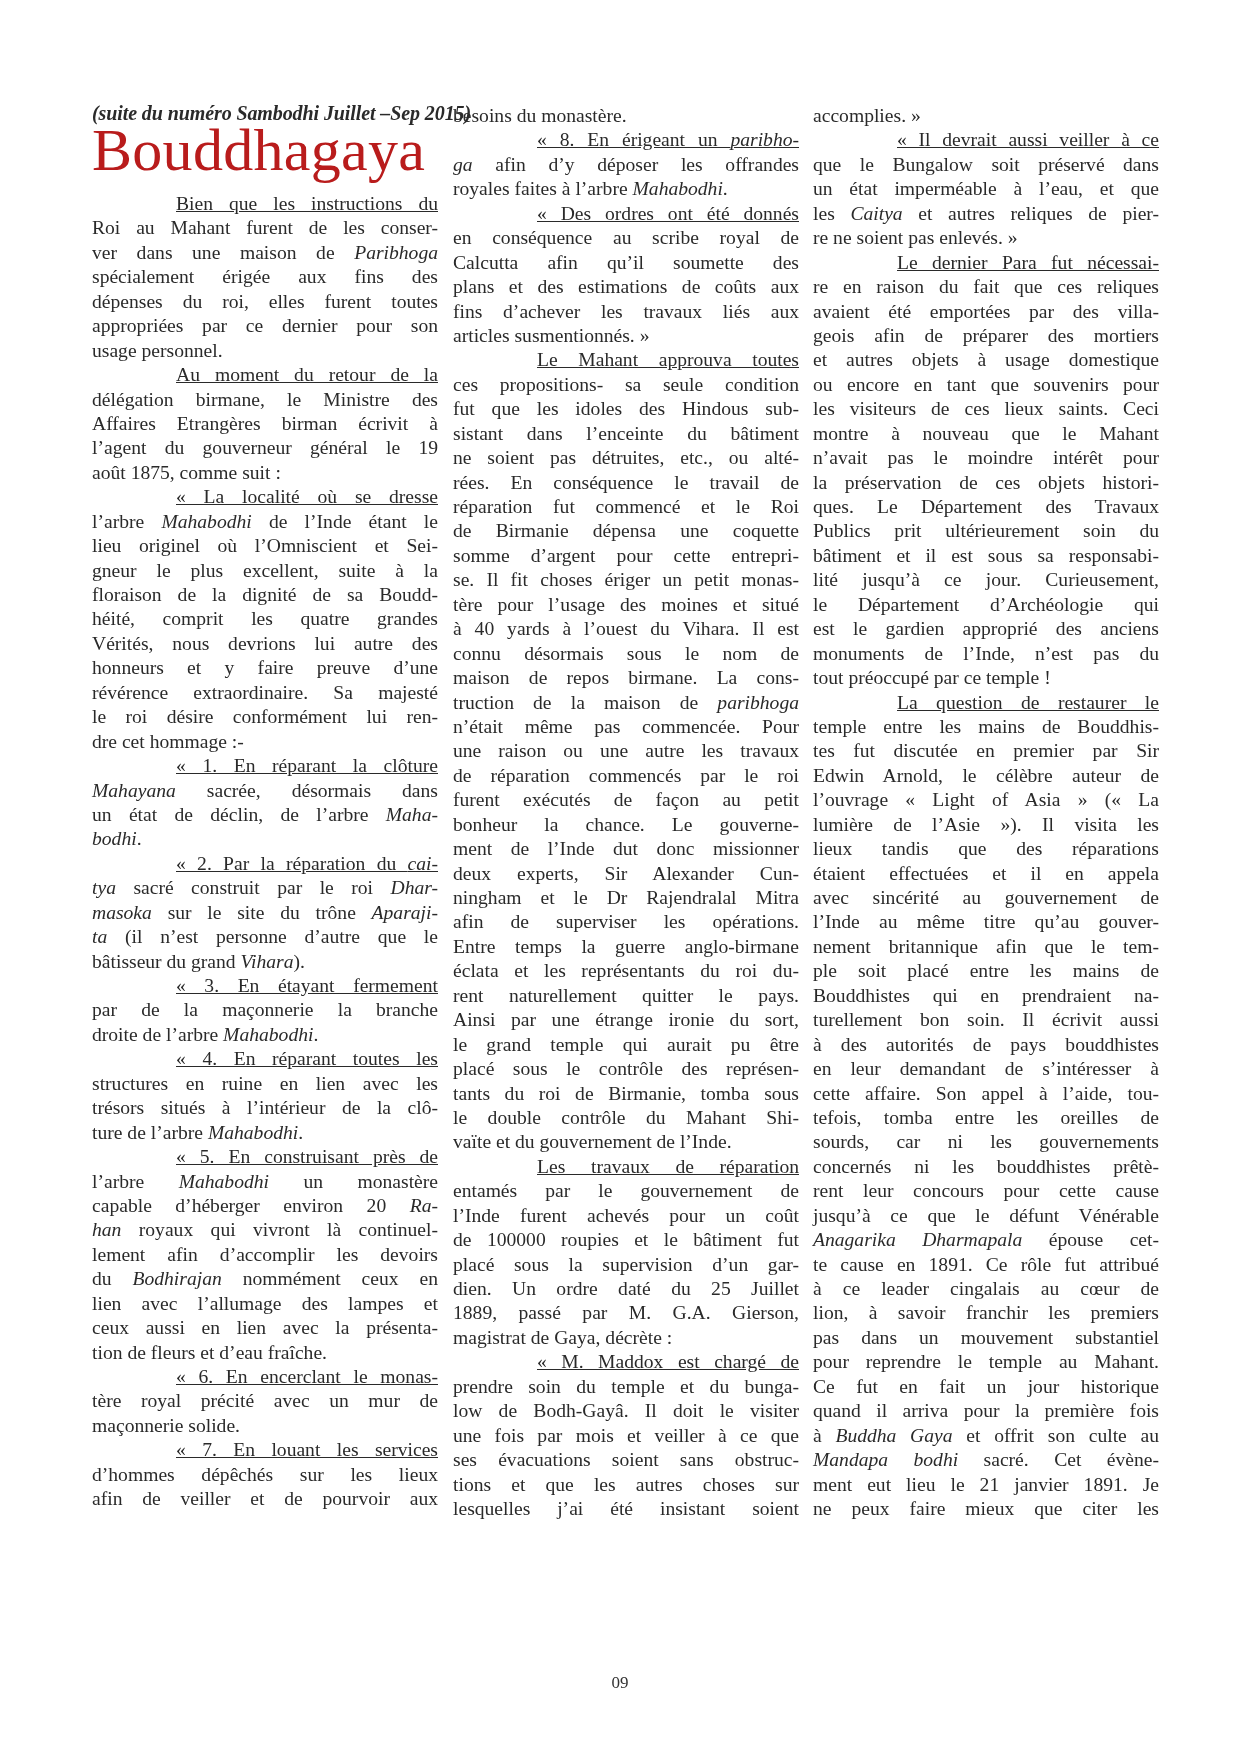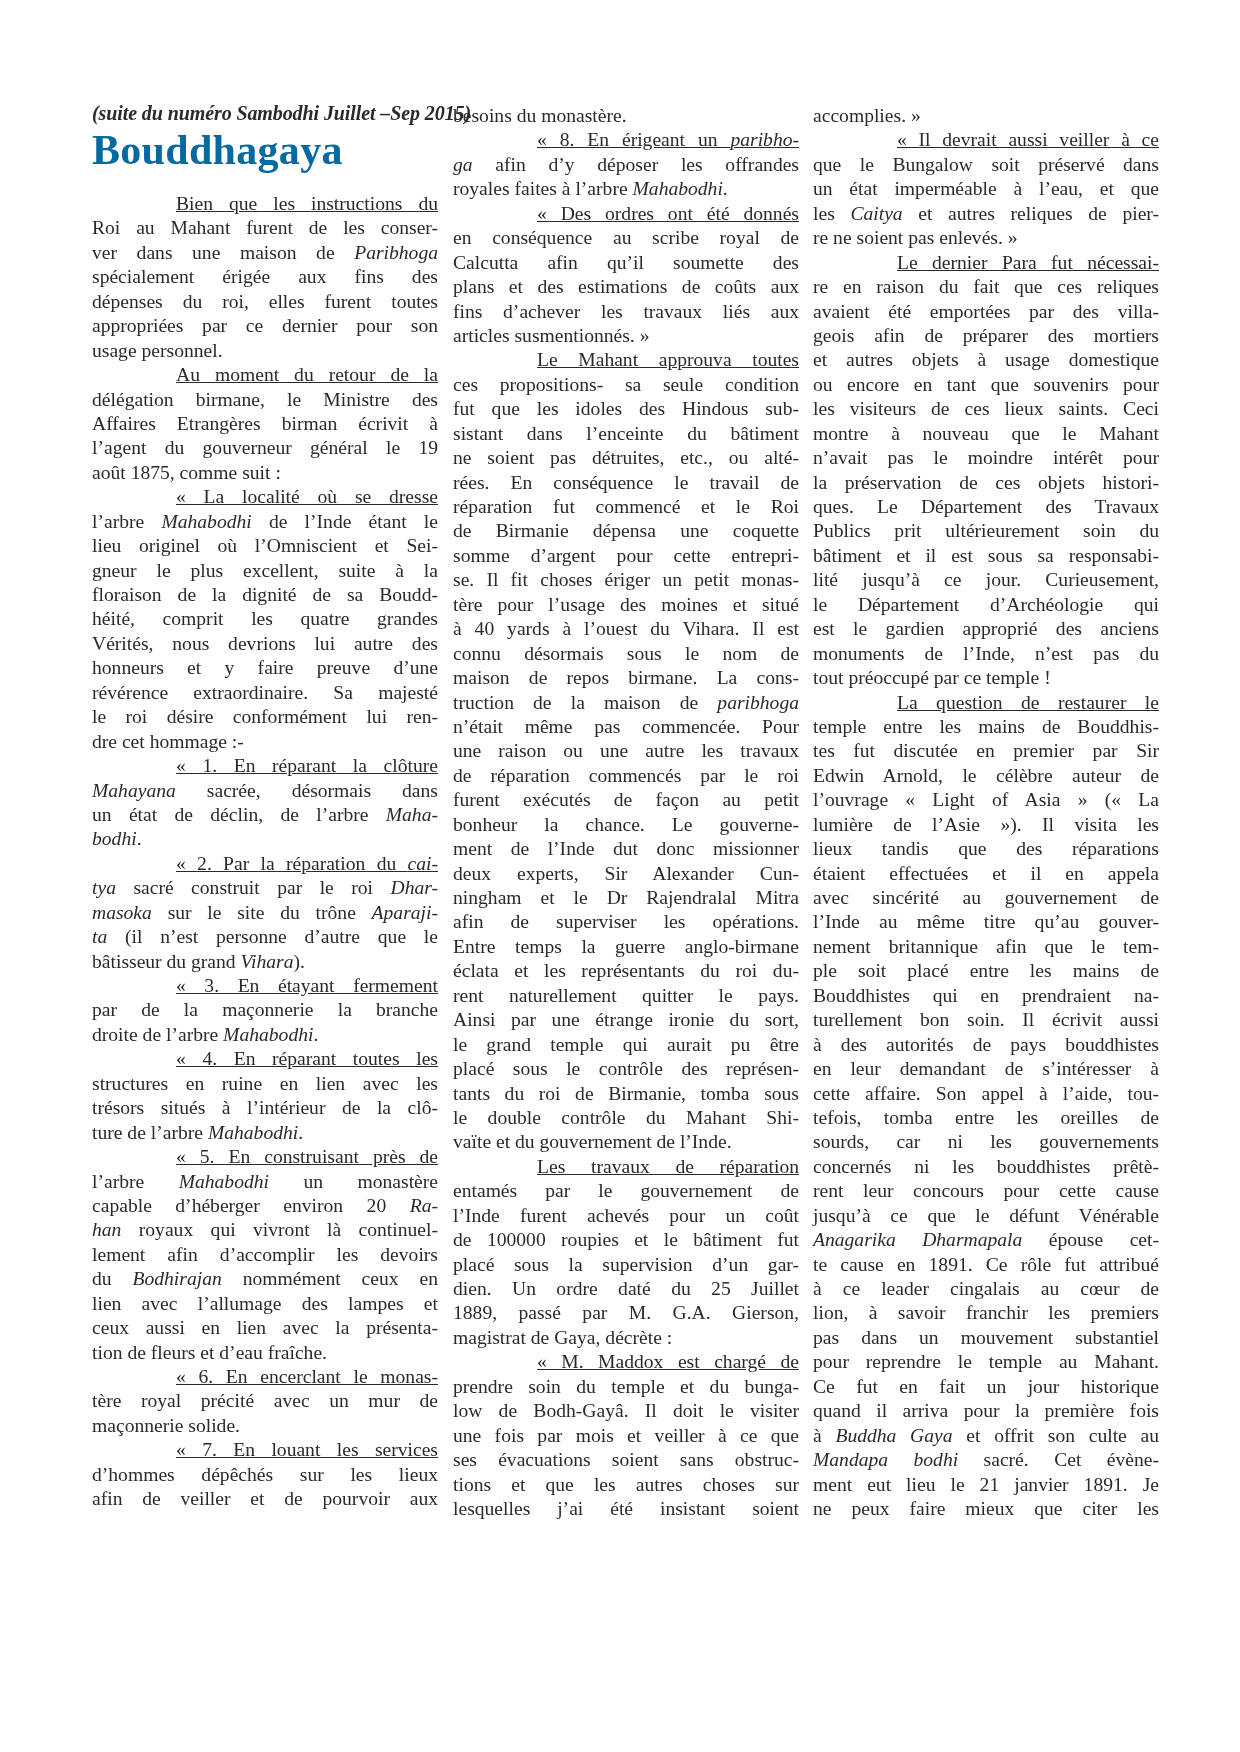--- a/index.html
+++ b/index.html
@@ -17,22 +17,22 @@
     text-align:justify; text-align-last:justify; white-space:nowrap; overflow:visible;
   }
   .ln.last { text-align-last:left; }
   .ln.ind { padding-left:84px;text-decoration:underline; }
   .ln em, .ln i { font-style:italic; }
   .kicker {
     display:block; font-family:"Liberation Serif", serif; font-weight:bold; font-size:20px;
     height:22px; line-height:22px; white-space:nowrap; letter-spacing:-0.1px; margin-top:-2px;font-style:italic;
   }
   .title {
-    display:block; font-family:"Liberation Serif", serif; font-weight:bold; font-size:42px;
-    line-height:56px; height:70px; letter-spacing:0.3px; color:#0369a1; margin-top:-2px;
+    display:block; font-family:"Liberation Serif", serif; font-weight:normal; font-size:60px;
+    line-height:56px; height:70px; letter-spacing:0.3px; color:#b91c1c; margin-top:-2px;
   }
   .folio {
     position:absolute; top:1673px; left:0; width:1240px; text-align:center;
     font-size:17px; color:#333;
   }
 </style>
 </head>
 <body>
 
 <div class="page">
@@ -213,13 +213,14 @@
         <span class="ln">pas dans un mouvement substantiel</span>
         <span class="ln">pour reprendre le temple au Mahant.</span>
         <span class="ln">Ce fut en fait un jour historique</span>
         <span class="ln">quand il arriva pour la première fois</span>
         <span class="ln">à <i>Buddha Gaya</i> et offrit son culte au</span>
         <span class="ln"><i>Mandapa bodhi</i> sacré. Cet évène-</span>
         <span class="ln">ment eut lieu le 21 janvier 1891. Je</span>
         <span class="ln">ne peux faire mieux que citer les</span>
       </div>
   </div>
+  <div class="folio">09</div>
 </div>
 
 </body></html>

